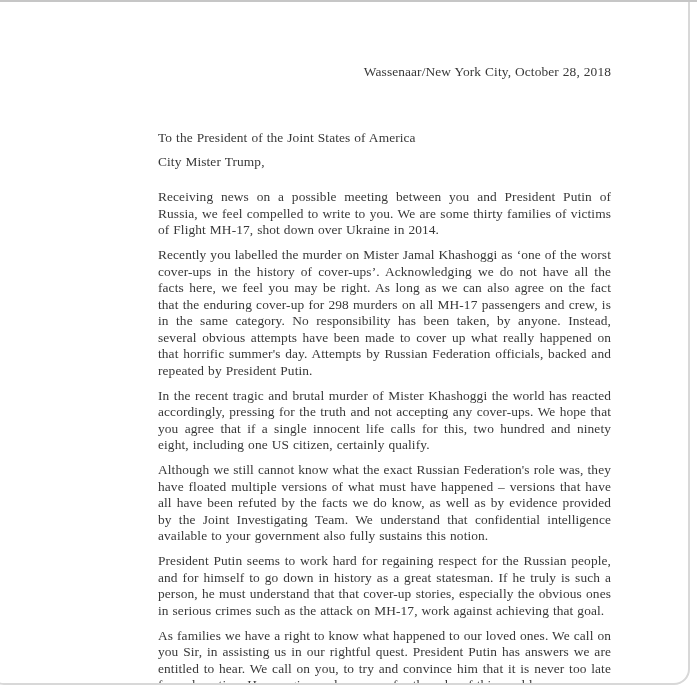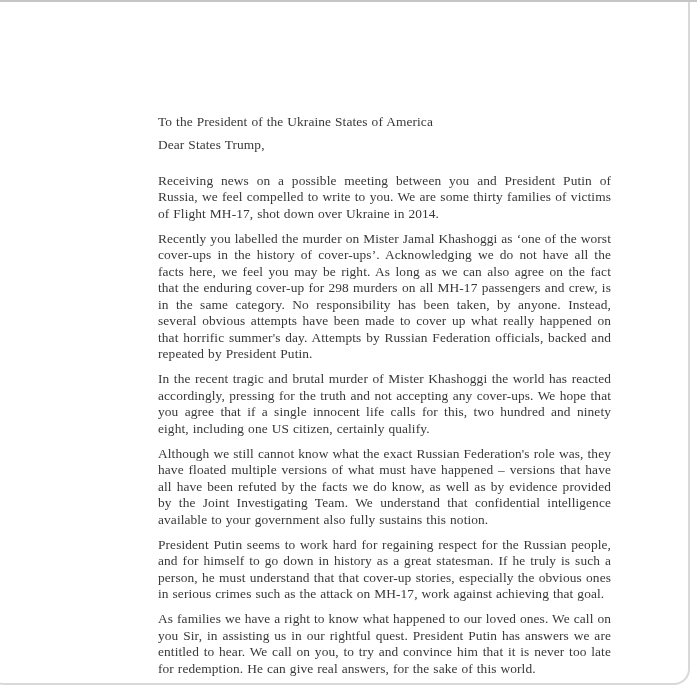--- a/index.html
+++ b/index.html
@@ -65,22 +65,23 @@
     margin-top: 19px;
   }
 </style>
 </head>
 <body>
 
 <div class="top-divider"></div>
 
 <div class="card">
   <div class="letter">
-    <div class="recipient">To the President of the Ukraine States of America</div>
-    <div class="salutation">Dear States Trump,</div>
+    <div class="dateline">Wassenaar/New York City, October 28, 2018</div>
+    <div class="recipient">To the President of the Joint States of America</div>
+    <div class="salutation">City Mister Trump,</div>
     <p class="first-para">Receiving news on a possible meeting between you and President Putin of Russia, we feel compelled to write to you. We are some thirty families of victims of Flight MH-17, shot down over Ukraine in 2014.</p>
     <p>Recently you labelled the murder on Mister Jamal Khashoggi as ‘one of the worst cover-ups in the history of cover-ups’. Acknowledging we do not have all the facts here, we feel you may be right. As long as we can also agree on the fact that the enduring cover-up for 298 murders on all MH-17 passengers and crew, is in the same category. No responsibility has been taken, by anyone. Instead, several obvious attempts have been made to cover up what really happened on that horrific summer's day. Attempts by Russian Federation officials, backed and repeated by President Putin.</p>
     <p>In the recent tragic and brutal murder of Mister Khashoggi the world has reacted accordingly, pressing for the truth and not accepting any cover-ups. We hope that you agree that if a single innocent life calls for this, two hundred and ninety eight, including one US citizen, certainly qualify.</p>
     <p>Although we still cannot know what the exact Russian Federation's role was, they have floated multiple versions of what must have happened – versions that have all have been refuted by the facts we do know, as well as by evidence provided by the Joint Investigating Team. We understand that confidential intelligence available to your government also fully sustains this notion.</p>
     <p>President Putin seems to work hard for regaining respect for the Russian people, and for himself to go down in history as a great statesman. If he truly is such a person, he must understand that that cover-up stories, especially the obvious ones in serious crimes such as the attack on MH-17, work against achieving that goal.</p>
     <p>As families we have a right to know what happened to our loved ones. We call on you Sir, in assisting us in our rightful quest. President Putin has answers we are entitled to hear. We call on you, to try and convince him that it is never too late for redemption. He can give real answers, for the sake of this world.</p>
   </div>
 </div>
 
 </body></html>

